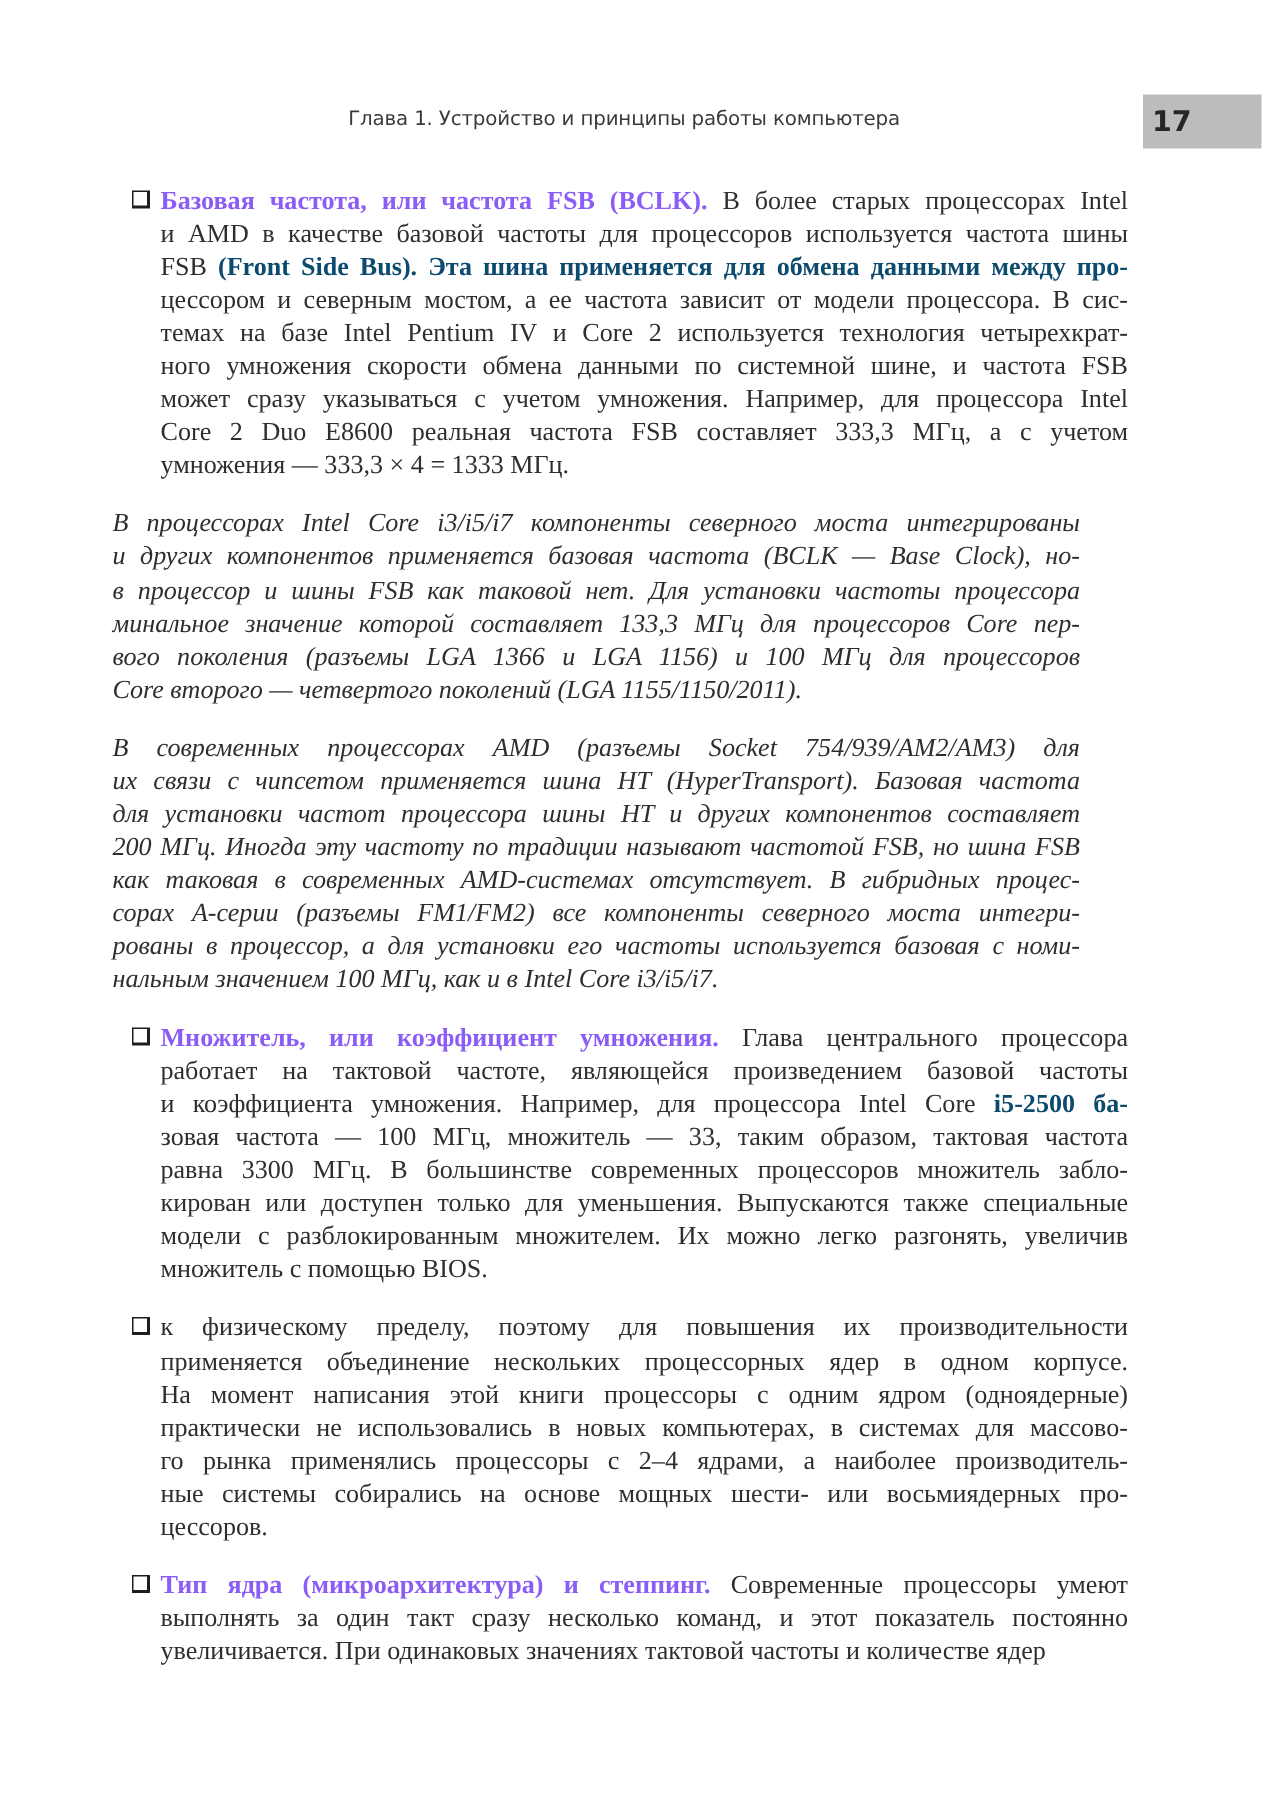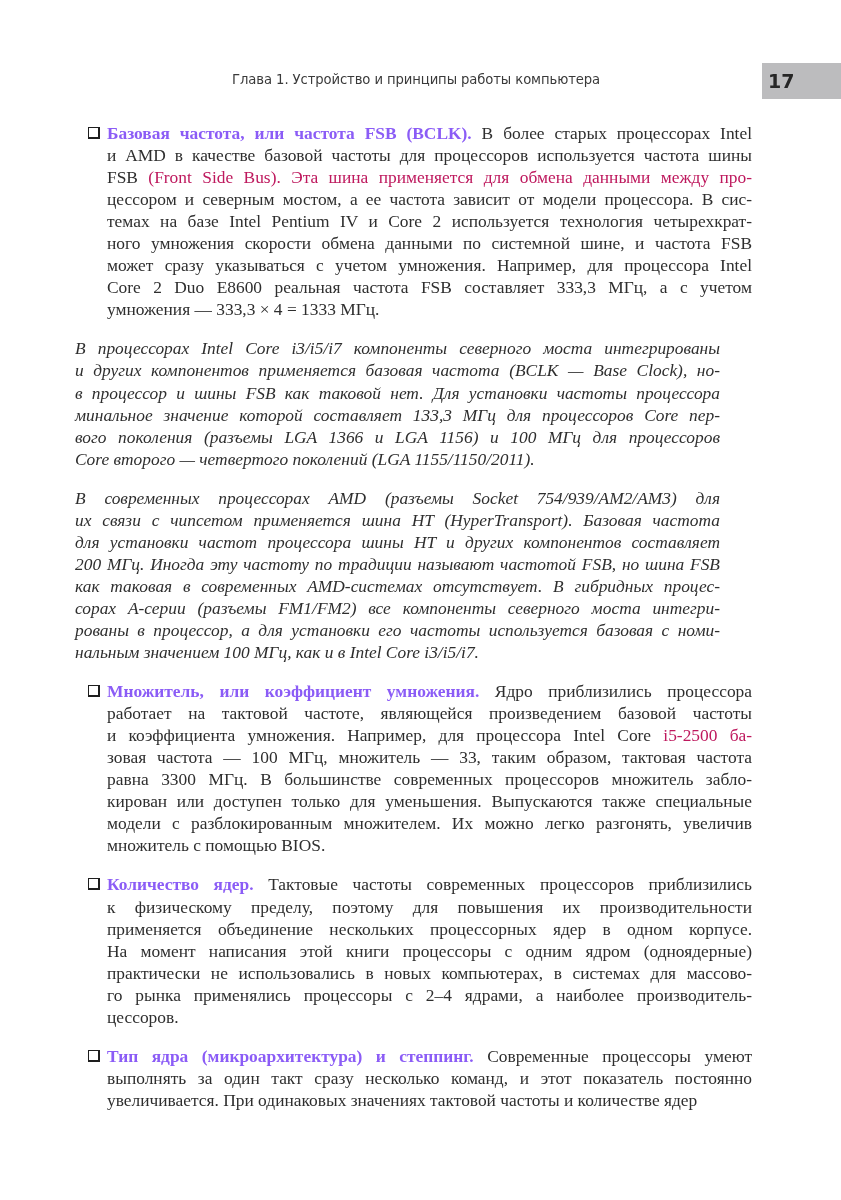--- a/index.html
+++ b/index.html
@@ -72,22 +72,22 @@
     border: 1.6px solid #1e1e1e;
     border-right-width: 2.6px;
     border-bottom-width: 2.6px;
     box-sizing: content-box;
   }
   .item .lead {
     font-weight: bold;
     color: #8b5cf6;
   }
   .item .strong {
-    font-weight: normal;
-    color: #be185d;
+    font-weight: bold;
+    color: #0c4a6e;
   }
   .sub {
     margin-left: 75px;
     width: 645px;
     text-align: justify;
     font-style: italic;
   }
   .gap-small { height: 17px; }
   .gap-item { height: 17px; }
   .line { display: block; text-align: justify; text-align-last: justify; white-space: nowrap; }
@@ -131,38 +131,38 @@
       <span class="line"><span><span>для установки частот процессора шины HT и других компонентов составляет</span></span></span>
       <span class="line"><span><span>200 МГц. Иногда эту частоту по традиции называют частотой FSB, но шина FSB</span></span></span>
       <span class="line"><span><span>как таковая в современных AMD-системах отсутствует. В гибридных процес-</span></span></span>
       <span class="line"><span><span>сорах </span><span class="strong">А-серии (разъемы FM1/FM2) все компоненты северного моста интегри-</span></span></span>
       <span class="line"><span><span>рованы в процессор, а для установки его частоты используется базовая с номи-</span></span></span>
       <span class="line last"><span><span>нальным значением 100 МГц, как и в Intel Core i3/i5/i7.</span></span></span>
     </div>
     <div class="gap-item"></div>
     <div class="item">
       <span class="checkbox"></span>
-      <span class="line"><span><span class="lead">Множитель, или коэффициент умножения.</span><span> Ядро приблизились процессора</span></span></span>
+      <span class="line"><span><span class="lead">Множитель, или коэффициент умножения.</span><span> Глава центрального процессора</span></span></span>
       <span class="line"><span><span>работает на тактовой частоте, являющейся произведением базовой частоты</span></span></span>
       <span class="line"><span><span>и коэффициента умножения. Например, для процессора Intel Core </span><span class="strong">i5-2500 ба-</span></span></span>
       <span class="line"><span><span>зовая частота — 100 МГц, множитель — 33, таким образом, тактовая частота</span></span></span>
       <span class="line"><span><span>равна 3300 МГц. В большинстве современных процессоров множитель забло-</span></span></span>
       <span class="line"><span><span>кирован или доступен только для уменьшения. Выпускаются также специальные</span></span></span>
       <span class="line"><span><span>модели с разблокированным множителем. Их можно легко разгонять, увеличив</span></span></span>
       <span class="line last"><span><span>множитель с помощью BIOS.</span></span></span>
     </div>
     <div class="gap-item"></div>
     <div class="item">
       <span class="checkbox"></span>
-      <span class="line"><span><span class="lead">Количество ядер.</span><span> Тактовые частоты современных процессоров приблизились</span></span></span>
       <span class="line"><span><span>к физическому пределу, поэтому для повышения их производительности</span></span></span>
       <span class="line"><span><span>применяется объединение нескольких процессорных ядер в одном корпусе.</span></span></span>
       <span class="line"><span><span>На момент написания этой книги процессоры с одним ядром (одноядерные)</span></span></span>
       <span class="line"><span><span>практически не использовались в новых компьютерах, в системах для массово-</span></span></span>
       <span class="line"><span><span>го рынка применялись процессоры с 2–4 ядрами, а наиболее производитель-</span></span></span>
+      <span class="line"><span><span>ные системы собирались на основе мощных шести- или восьмиядерных про-</span></span></span>
       <span class="line last"><span><span>цессоров.</span></span></span>
     </div>
     <div class="gap-item"></div>
     <div class="item">
       <span class="checkbox"></span>
       <span class="line"><span><span class="lead">Тип ядра (микроархитектура) и степпинг.</span><span> Современные процессоры умеют</span></span></span>
       <span class="line"><span><span>выполнять за один такт сразу несколько команд, и этот показатель постоянно</span></span></span>
       <span class="line last"><span><span>увеличивается. При одинаковых значениях тактовой частоты и количестве ядер</span></span></span>
     </div>
   </div>

